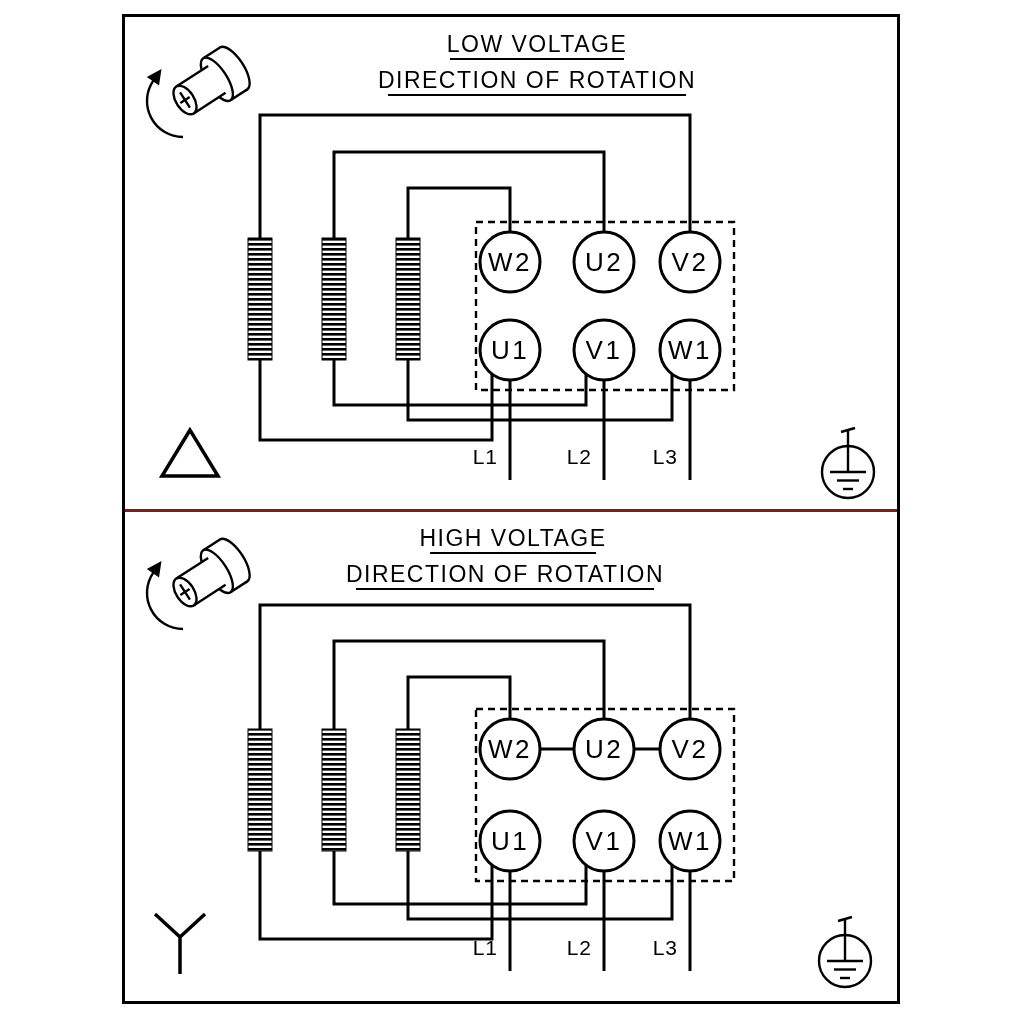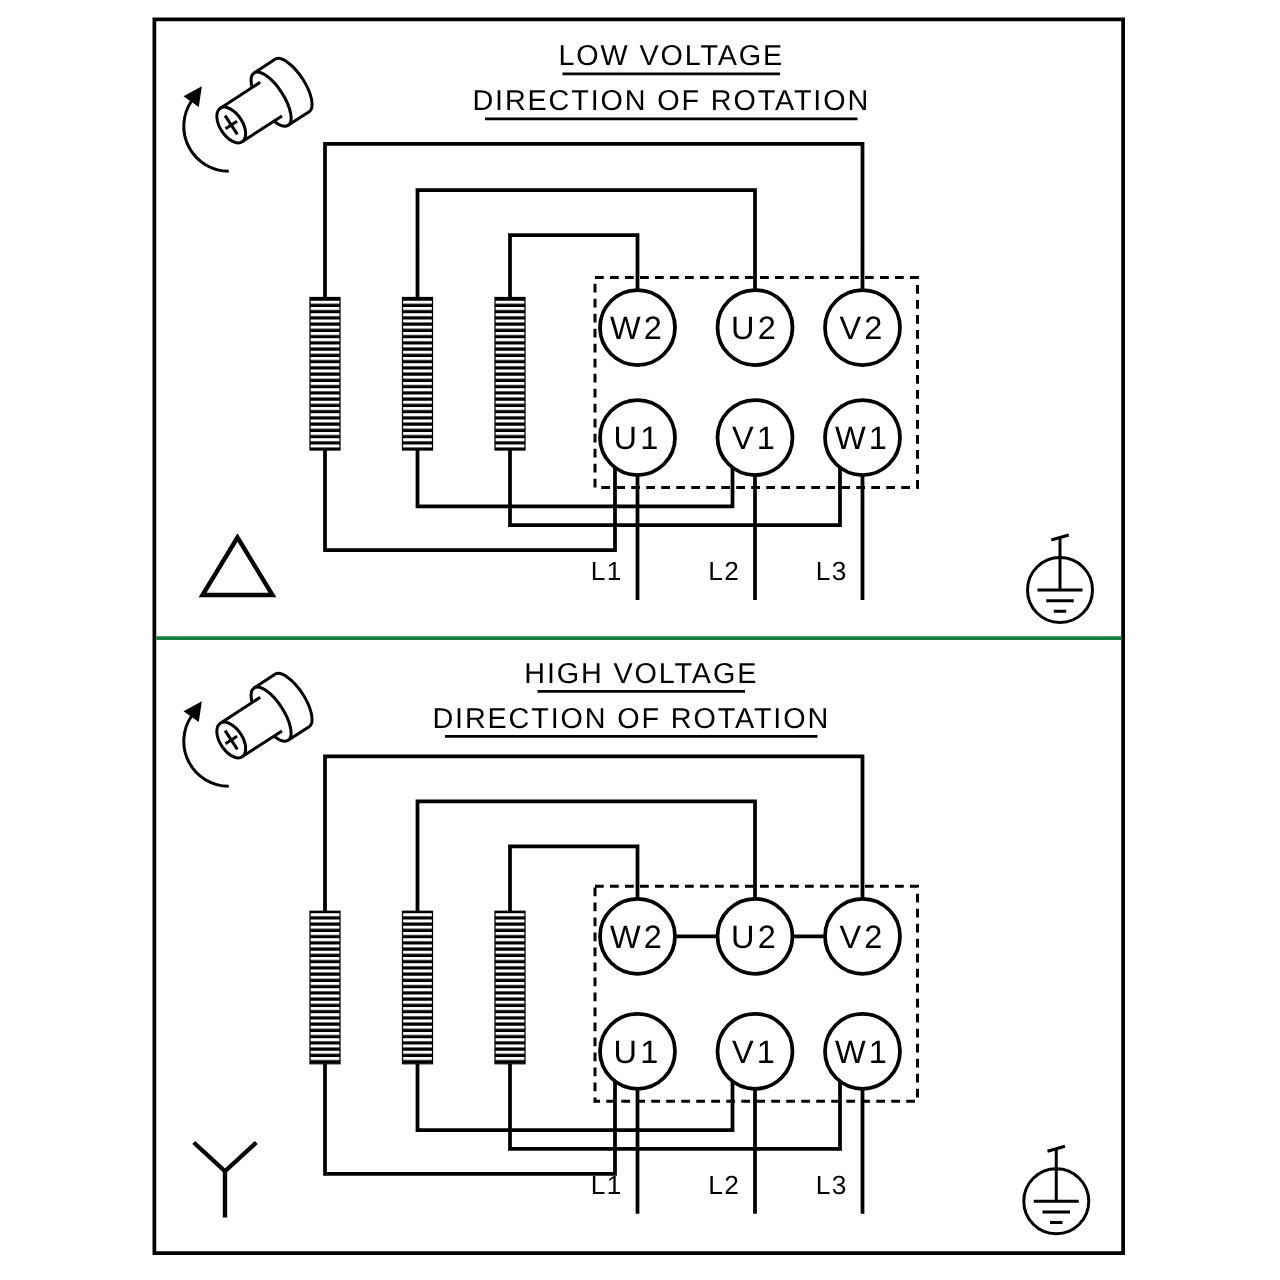--- a/index.html
+++ b/index.html
@@ -7,21 +7,21 @@
     position: relative; width: 1024px; height: 1024px;
     background: #ffffff; overflow: hidden;
     font-family: "Liberation Sans", sans-serif;
   }
   .frame {
     position: absolute; left: 122px; top: 14px;
     width: 778px; height: 990px;
     border: 3px solid #000; box-sizing: border-box; background: #fff;
   }
   .panel { position: relative; width: 772px; height: 492px; }
-  .panel.second { height: 416px; border-top: 3px solid #15803d; box-sizing: border-box; }
+  .panel.second { height: 416px; border-top: 3px solid #7f1d1d; box-sizing: border-box; }
   svg { display: block; }
   text { font-family: "Liberation Sans", sans-serif; fill: #000; }
   .title  { font-size: 23px; letter-spacing: 1.5px; text-anchor: middle; }
   .tlabel { font-size: 26px; letter-spacing: 2.5px; text-anchor: middle; }
   .llabel { font-size: 21px; letter-spacing: 1px; text-anchor: end; }
   .wire   { fill: none; stroke: #000; stroke-width: 3; }
   .rule   { stroke: #000; stroke-width: 2.2; }
   .dashed { fill: none; stroke: #000; stroke-width: 2.4; stroke-dasharray: 7 5; }
   .term   { fill: #fff; stroke: #000; stroke-width: 3; }
   .sym    { fill: none; stroke: #000; stroke-width: 3.5; }

